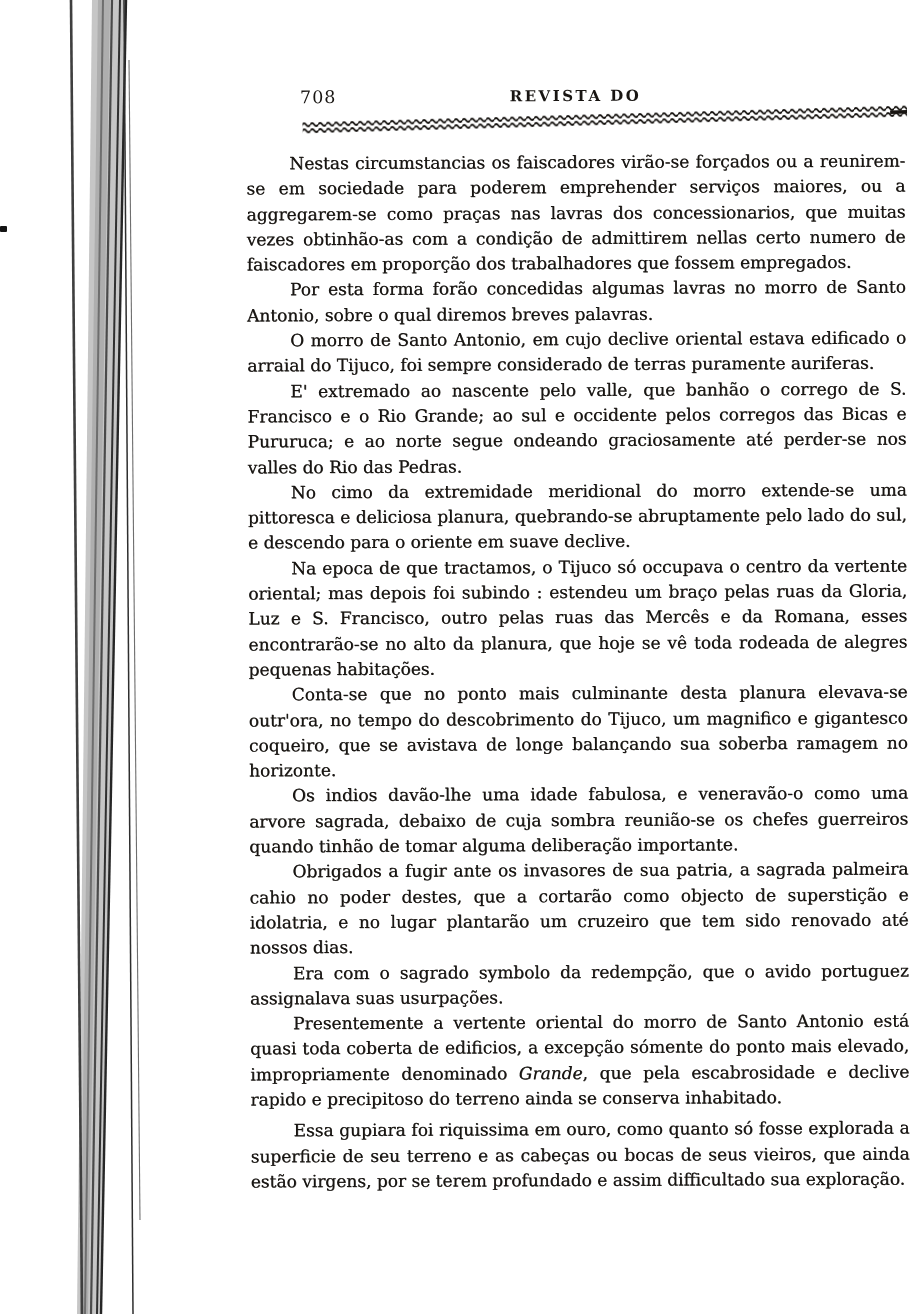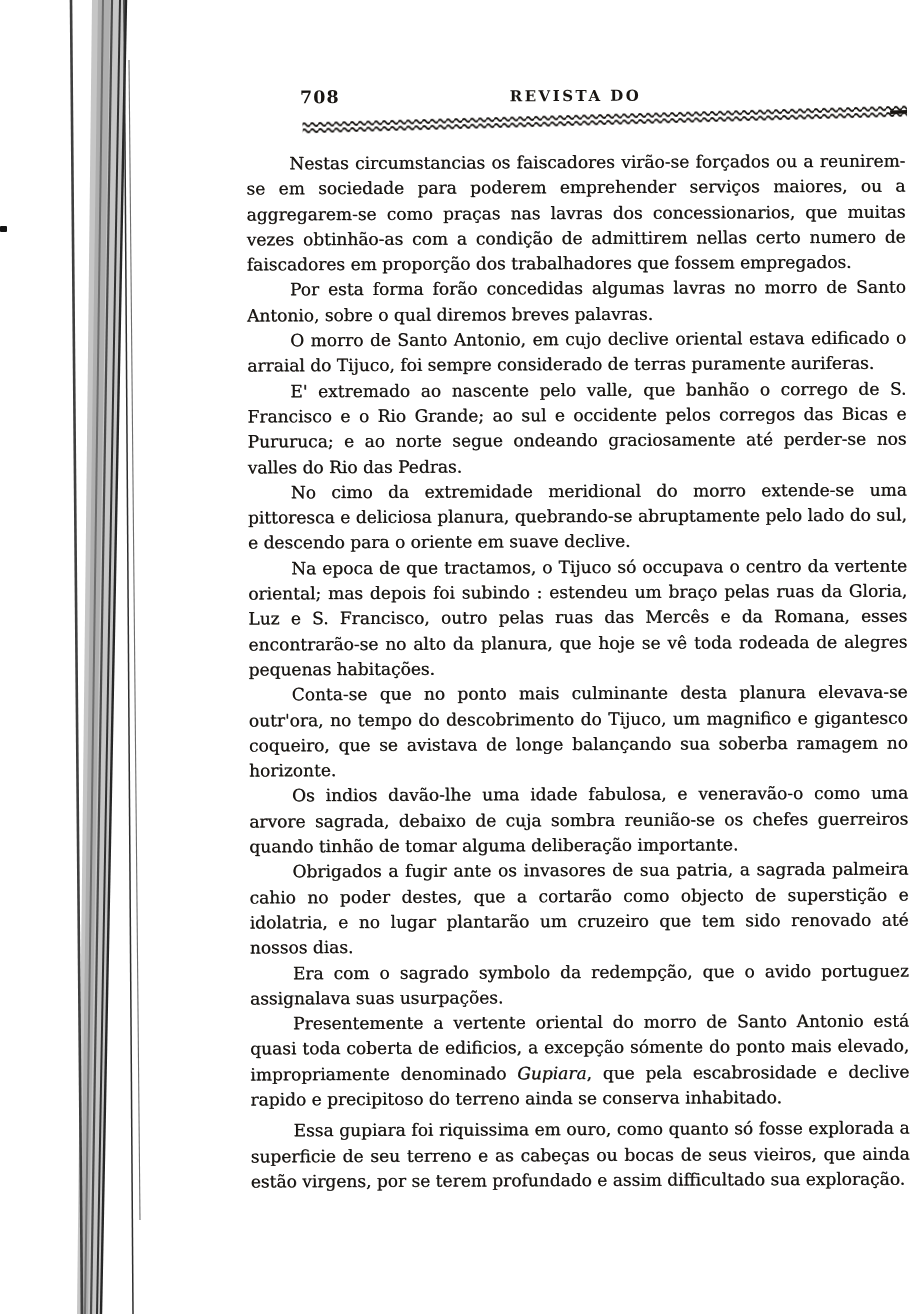--- a/index.html
+++ b/index.html
@@ -47,21 +47,21 @@
   }
   .header {
     position: relative;
     height: 44px;
   }
   .page-number {
     position: absolute;
     left: 54px;
     top: 0;
     font-size: 17.5px;
-    font-weight: bold;
+    font-weight: normal;
     letter-spacing: 1px;
   }
   .header-title {
     position: absolute;
     left: 0;
     width: 100%;
     text-align: center;
     top: 1px;
     font-size: 15px;
     font-weight: bold;
@@ -140,18 +140,18 @@
         <p><span>Nestas circumstancias os faiscadores virão-se forçados ou a reunirem-se em sociedade para poderem emprehender serviços maiores, ou a aggregarem-se como praças nas lavras dos concessionarios, que muitas vezes obtinhão-as com a condição de admittirem nellas certo numero de faiscadores em proporção dos trabalhadores que fossem empregados.</span></p>
         <p><span>Por esta forma forão concedidas algumas lavras no morro de Santo Antonio, sobre o qual diremos breves palavras.</span></p>
         <p><span>O morro de Santo Antonio, em cujo declive oriental estava edificado o arraial do Tijuco, foi sempre considerado de terras puramente auriferas.</span></p>
         <p><span>E' extremado ao nascente pelo valle, que banhão o corrego de S. Francisco e o Rio Grande; ao sul e occidente pelos corregos das Bicas e Pururuca; e ao norte segue ondeando graciosamente até perder-se nos valles do Rio das Pedras.</span></p>
         <p><span>No cimo da extremidade meridional do morro extende-se uma pittoresca e deliciosa planura, quebrando-se abruptamente pelo lado do sul, e descendo para o oriente em suave declive.</span></p>
         <p><span>Na epoca de que tractamos, o Tijuco só occupava o centro da vertente oriental; mas depois foi subindo : estendeu um braço pelas ruas da Gloria, Luz e S. Francisco, outro pelas ruas das Mercês e da Romana, esses encontrarão-se no alto da planura, que hoje se vê toda rodeada de alegres pequenas habitações.</span></p>
         <p><span>Conta-se que no ponto mais culminante desta planura elevava-se outr'ora, no tempo do descobrimento do Tijuco, um magnifico e gigantesco coqueiro, que se avistava de longe balançando sua soberba ramagem no horizonte.</span></p>
         <p><span>Os indios davão-lhe uma idade fabulosa, e veneravão-o como uma arvore sagrada, debaixo de cuja sombra reunião-se os chefes guerreiros quando tinhão de tomar alguma deliberação importante.</span></p>
         <p><span>Obrigados a fugir ante os invasores de sua patria, a sagrada palmeira cahio no poder destes, que a cortarão como objecto de superstição e idolatria, e no lugar plantarão um cruzeiro que tem sido renovado até nossos dias.</span></p>
         <p><span>Era com o sagrado symbolo da redempção, que o avido portuguez assignalava suas usurpações.</span></p>
-        <p><span>Presentemente a vertente oriental do morro de Santo Antonio está quasi toda coberta de edificios, a excepção sómente do ponto mais elevado, impropriamente denominado </span><span class="italic">Gupiara</span><span>, que pela escabrosidade e declive rapido e precipitoso do terreno ainda se conserva inhabitado.</span></p>
+        <p><span>Presentemente a vertente oriental do morro de Santo Antonio está quasi toda coberta de edificios, a excepção sómente do ponto mais elevado, impropriamente denominado </span><span class="italic">Grande</span><span>, que pela escabrosidade e declive rapido e precipitoso do terreno ainda se conserva inhabitado.</span></p>
         <p class="gap-before"><span>Essa gupiara foi riquissima em ouro, como quanto só fosse explorada a superficie de seu terreno e as cabeças ou bocas de seus vieiros, que ainda estão virgens, por se terem profundado e assim difficultado sua exploração.</span></p>
       </div>
 
   </div>
 </div>
 
 </body></html>

